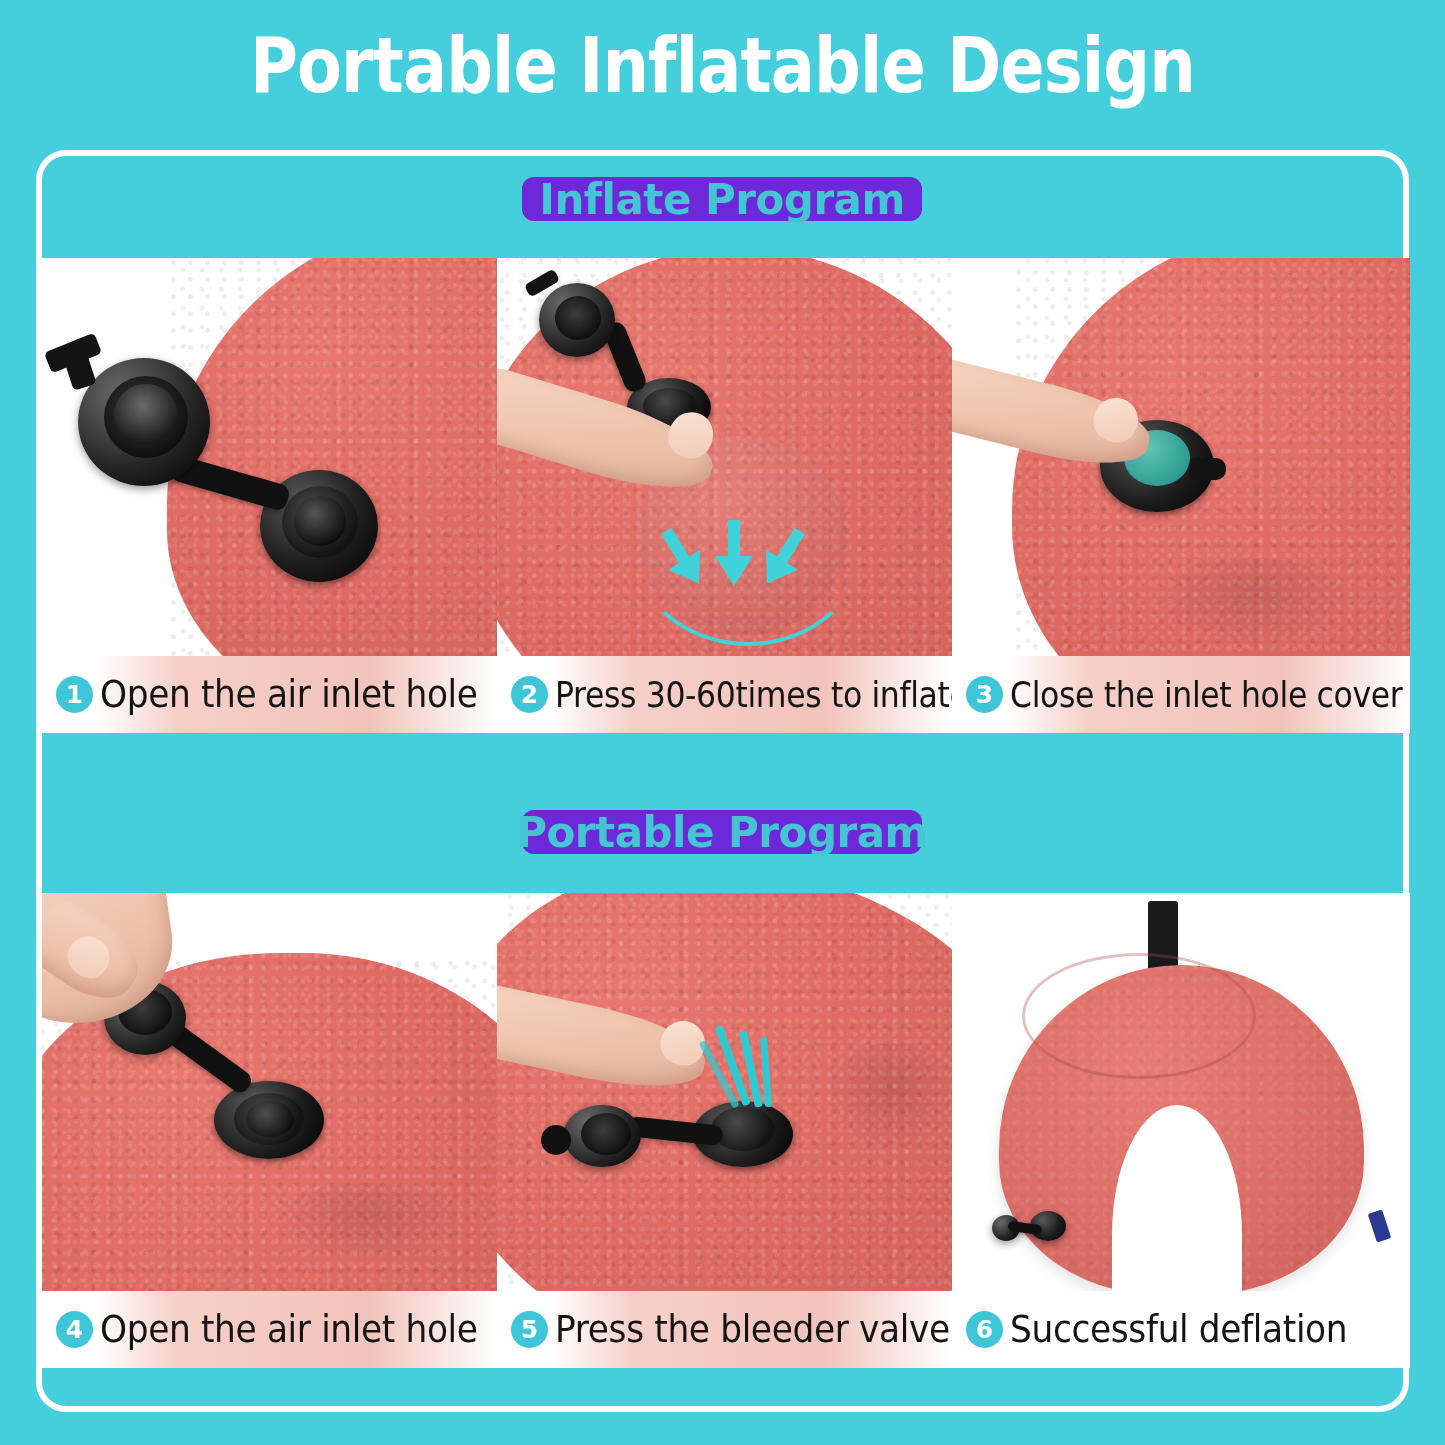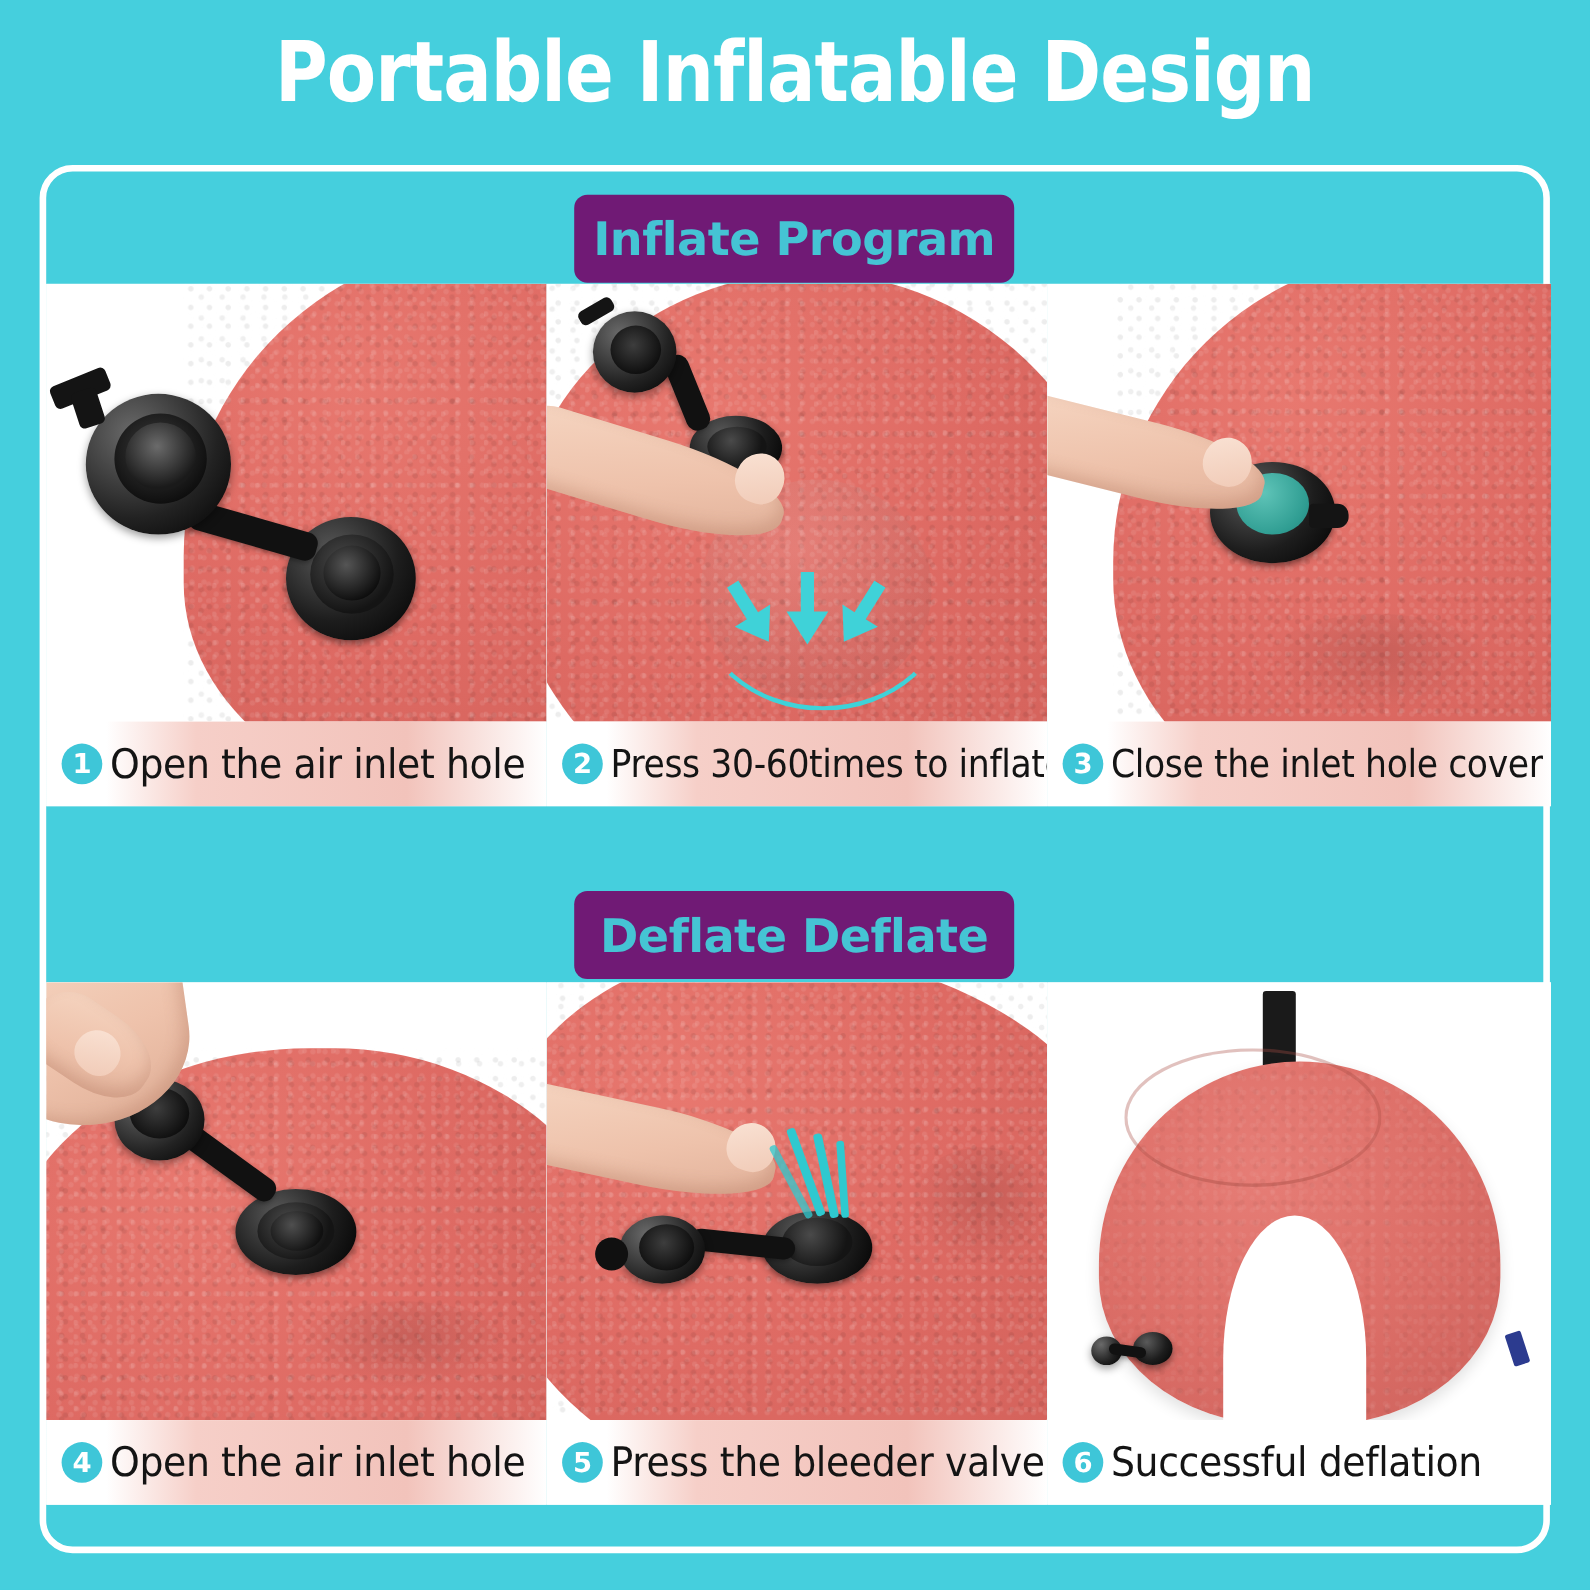--- a/index.html
+++ b/index.html
@@ -31,22 +31,22 @@
     position:absolute;left:36px;top:150px;
     width:1373px;height:1262px;
     border:6px solid #ffffff;
     border-radius:30px;
     box-sizing:border-box;
   }
 
   
   .pill{
     position:absolute;
-    height:80px;
-    background:#701a75;
+    height:44px;
+    background:#6d28d9;
     border-radius:12px;
     display:flex;align-items:center;justify-content:center;
     padding:0 12px;
     font-family:"DejaVu Sans", sans-serif;
     font-weight:bold;
     font-size:42px;
     color:#45c4d4;
     white-space:nowrap;
     letter-spacing:-0.5px;
   }
@@ -303,21 +303,21 @@
 
       <div class="finger" style="left:-46px;top:122px;width:246px;height:70px;border-radius:40px 50% 50% 40px;transform:rotate(14deg);"></div>
       <div class="nail" style="left:142px;top:140px;width:44px;height:44px;transform:rotate(20deg);"></div>
     </div>
     <div class="capband">
       <div class="badge">3</div>
       <div class="captext tight">Close the inlet hole cover</div>
     </div>
   </div>
 
-  <div class="pill" id="pill-deflate">Deflate Deflate</div>
+  <div class="pill" id="pill-deflate">Portable Program</div>
 
   <div class="panel r2 c1">
     <div class="photo">
       <div class="pillow" id="p4-body">
         <div class="fleece"></div>
       </div>
       <div class="dimple" style="left:230px;top:290px;width:190px;height:80px;"></div>
 
       <div class="v-base" style="left:172px;top:188px;width:110px;height:78px;"></div>
       <div class="v-inner" style="left:192px;top:200px;width:70px;height:52px;"></div>

